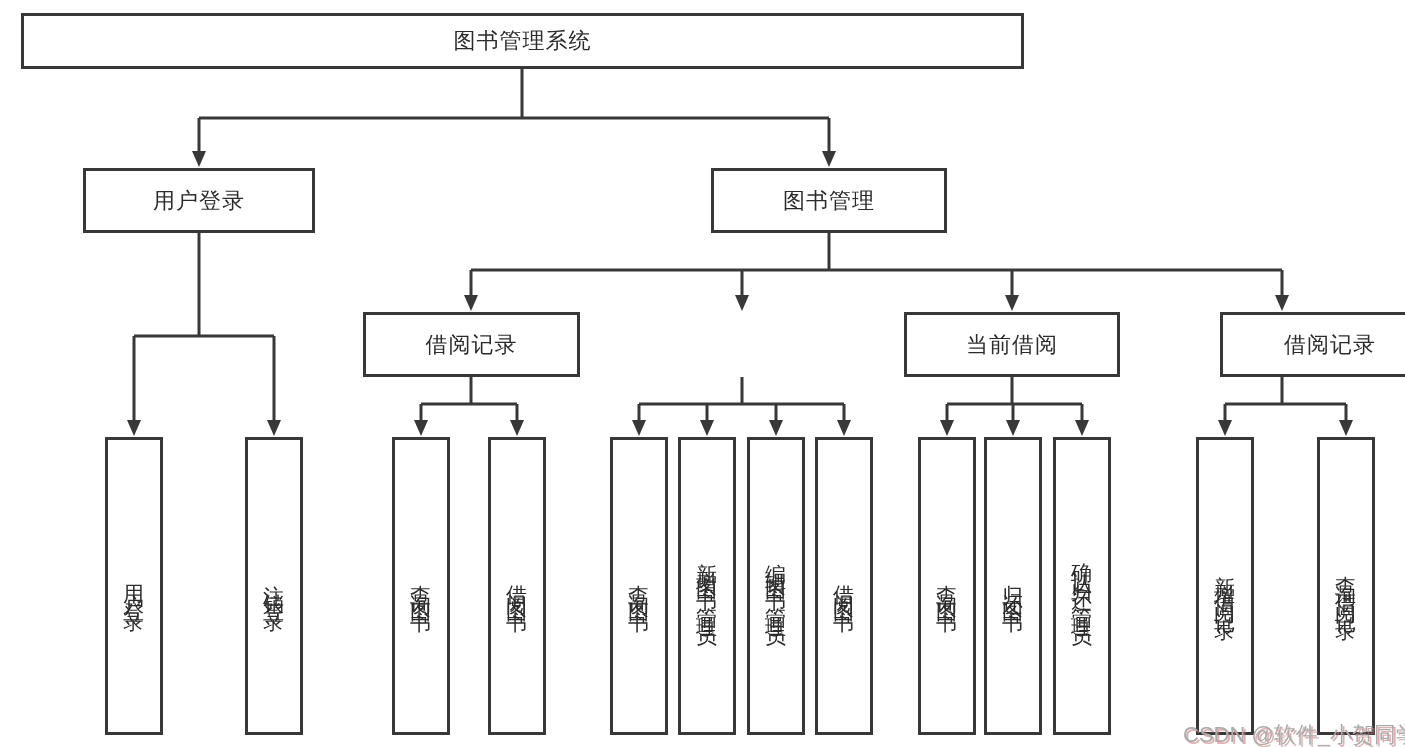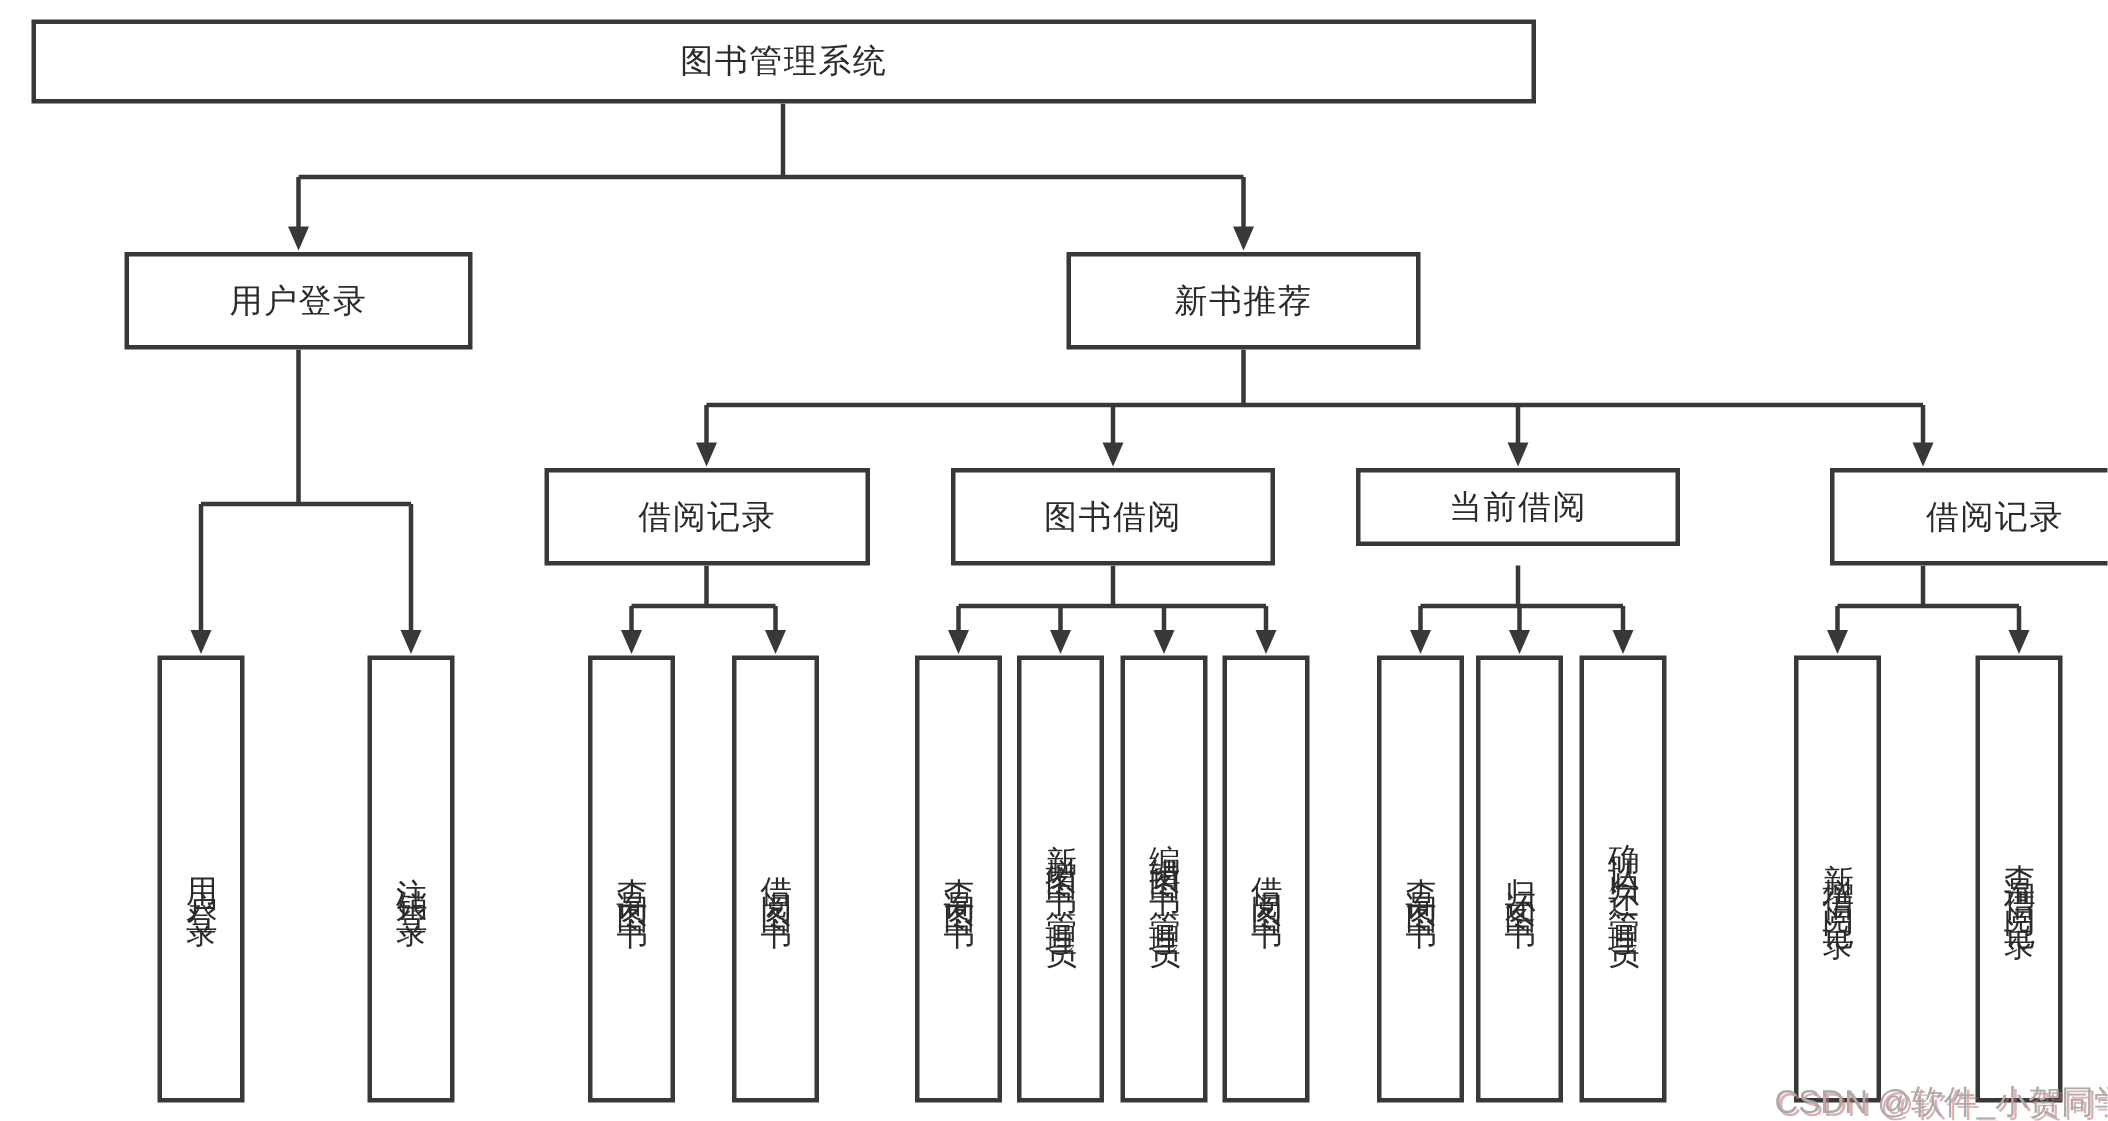--- a/index.html
+++ b/index.html
@@ -95,30 +95,27 @@
   </svg>
 
   <div class="box root" style="left:21px;top:13px;width:1003px;height:56px">
     <span class="hlabel">图书管理系统</span>
   </div>
 
   <div class="box" style="left:83px;top:168px;width:232px;height:65px">
     <span class="hlabel">用户登录</span>
   </div>
   <div class="box" style="left:711px;top:168px;width:236px;height:65px">
-    <span class="hlabel">新书推荐</span>
+    <span class="hlabel">图书管理</span>
   </div>
 
   <div class="box" style="left:363px;top:312px;width:217px;height:65px">
     <span class="hlabel">借阅记录</span>
   </div>
-  <div class="box" style="left:634px;top:312px;width:216px;height:65px">
-    <span class="hlabel">图书借阅</span>
-  </div>
-  <div class="box" style="left:904px;top:312px;width:216px;height:52px">
+  <div class="box" style="left:904px;top:312px;width:216px;height:65px">
     <span class="hlabel">当前借阅</span>
   </div>
   <div class="box" style="left:1220px;top:312px;width:220px;height:65px">
     <span class="hlabel">借阅记录</span>
   </div>
 
   <div class="box leaf" style="left:105px">
     <span class="vtext">用户登录</span>
   </div>
   <div class="box leaf" style="left:245px">

